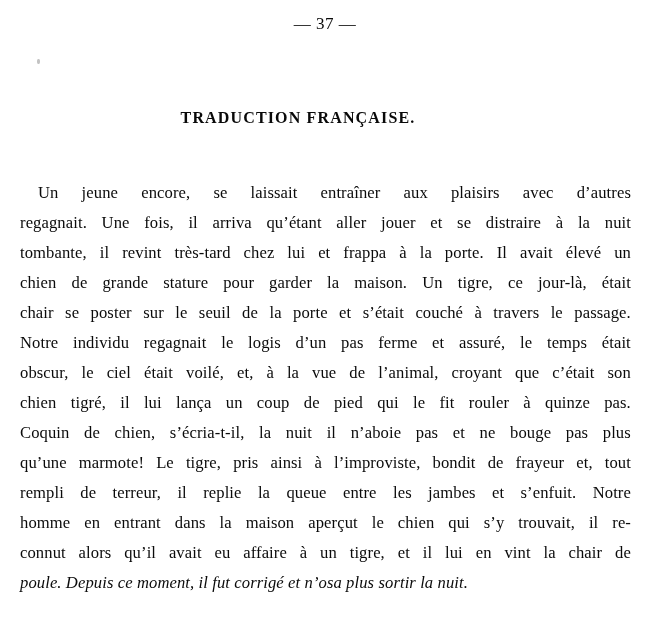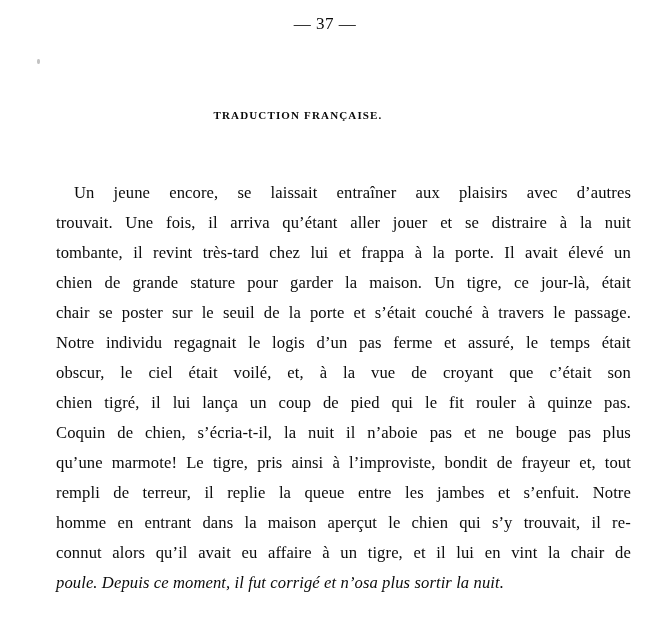--- a/index.html
+++ b/index.html
@@ -35,21 +35,21 @@
     color: #0a0a0a;
   }
 
   
   .section-title {
     position: absolute;
     top: 109px;
     left: 0;
     width: 596px;
     text-align: center;
-    font-size: 11px;
+    font-size: 16px;
     font-weight: bold;
     letter-spacing: 1.15px;
     color: #090909;
   }
 
   
   .body-block {
     position: absolute;
     top: 178px;
     left: 20px;
@@ -57,21 +57,20 @@
   }
 
   .text-line {
     display: block;
     font-size: 16.6px;
     line-height: 30px;
     height: 30px;
     white-space: nowrap;
     color: #0b0b0b;
     letter-spacing: 0.1px;
-    margin-left: 36px;
   }
 
   
   .text-line.justify {
     display: flex;
     justify-content: space-between;
     white-space: pre;
   }
   .text-line.justify > span {
     display: inline-block;
@@ -105,26 +104,26 @@
 <div class="page">
 
   <div class="speck"></div>
 
   <div class="folio">— 37 —</div>
 
   <div class="section-title">TRADUCTION FRANÇAISE.</div>
 
   <div class="body-block">
     <div class="text-line justify indent"><span>Un</span><span>jeune</span><span>encore,</span><span>se</span><span>laissait</span><span>entraîner</span><span>aux</span><span>plaisirs</span><span>avec</span><span>d’autres</span></div>
-    <div class="text-line justify"><span>trouvait.</span><span>Une</span><span>fois,</span><span>il</span><span>arriva</span><span>qu’étant</span><span>aller</span><span>jouer</span><span>et</span><span>se</span><span>distraire</span><span>à</span><span>la</span><span>nuit</span></div>
+    <div class="text-line justify"><span>regagnait.</span><span>Une</span><span>fois,</span><span>il</span><span>arriva</span><span>qu’étant</span><span>aller</span><span>jouer</span><span>et</span><span>se</span><span>distraire</span><span>à</span><span>la</span><span>nuit</span></div>
     <div class="text-line justify"><span>tombante,</span><span>il</span><span>revint</span><span>très-tard</span><span>chez</span><span>lui</span><span>et</span><span>frappa</span><span>à</span><span>la</span><span>porte.</span><span>Il</span><span>avait</span><span>élevé</span><span>un</span></div>
     <div class="text-line justify"><span>chien</span><span>de</span><span>grande</span><span>stature</span><span>pour</span><span>garder</span><span>la</span><span>maison.</span><span>Un</span><span>tigre,</span><span>ce</span><span>jour-là,</span><span>était</span></div>
     <div class="text-line justify"><span>chair</span><span>se</span><span>poster</span><span>sur</span><span>le</span><span>seuil</span><span>de</span><span>la</span><span>porte</span><span>et</span><span>s’était</span><span>couché</span><span>à</span><span>travers</span><span>le</span><span>passage.</span></div>
     <div class="text-line justify"><span>Notre</span><span>individu</span><span>regagnait</span><span>le</span><span>logis</span><span>d’un</span><span>pas</span><span>ferme</span><span>et</span><span>assuré,</span><span>le</span><span>temps</span><span>était</span></div>
-    <div class="text-line justify"><span>obscur,</span><span>le</span><span>ciel</span><span>était</span><span>voilé,</span><span>et,</span><span>à</span><span>la</span><span>vue</span><span>de</span><span>croyant</span><span>que</span><span>c’était</span><span>son</span></div>
+    <div class="text-line justify"><span>obscur,</span><span>le</span><span>ciel</span><span>était</span><span>voilé,</span><span>et,</span><span>à</span><span>la</span><span>vue</span><span>de</span><span>l’animal,</span><span>croyant</span><span>que</span><span>c’était</span><span>son</span></div>
     <div class="text-line justify"><span>chien</span><span>tigré,</span><span>il</span><span>lui</span><span>lança</span><span>un</span><span>coup</span><span>de</span><span>pied</span><span>qui</span><span>le</span><span>fit</span><span>rouler</span><span>à</span><span>quinze</span><span>pas.</span></div>
     <div class="text-line justify"><span>Coquin</span><span>de</span><span>chien,</span><span>s’écria-t-il,</span><span>la</span><span>nuit</span><span>il</span><span>n’aboie</span><span>pas</span><span>et</span><span>ne</span><span>bouge</span><span>pas</span><span>plus</span></div>
     <div class="text-line justify"><span>qu’une</span><span>marmote!</span><span>Le</span><span>tigre,</span><span>pris</span><span>ainsi</span><span>à</span><span>l’improviste,</span><span>bondit</span><span>de</span><span>frayeur</span><span>et,</span><span>tout</span></div>
     <div class="text-line justify"><span>rempli</span><span>de</span><span>terreur,</span><span>il</span><span>replie</span><span>la</span><span>queue</span><span>entre</span><span>les</span><span>jambes</span><span>et</span><span>s’enfuit.</span><span>Notre</span></div>
     <div class="text-line justify"><span>homme</span><span>en</span><span>entrant</span><span>dans</span><span>la</span><span>maison</span><span>aperçut</span><span>le</span><span>chien</span><span>qui</span><span>s’y</span><span>trouvait,</span><span>il</span><span>re-</span></div>
     <div class="text-line justify"><span>connut</span><span>alors</span><span>qu’il</span><span>avait</span><span>eu</span><span>affaire</span><span>à</span><span>un</span><span>tigre,</span><span>et</span><span>il</span><span>lui</span><span>en</span><span>vint</span><span>la</span><span>chair</span><span>de</span></div>
     <div class="text-line ragged">poule. Depuis ce moment, il fut corrigé et n’osa plus sortir la nuit.</div>
   </div>
 
 </div>

